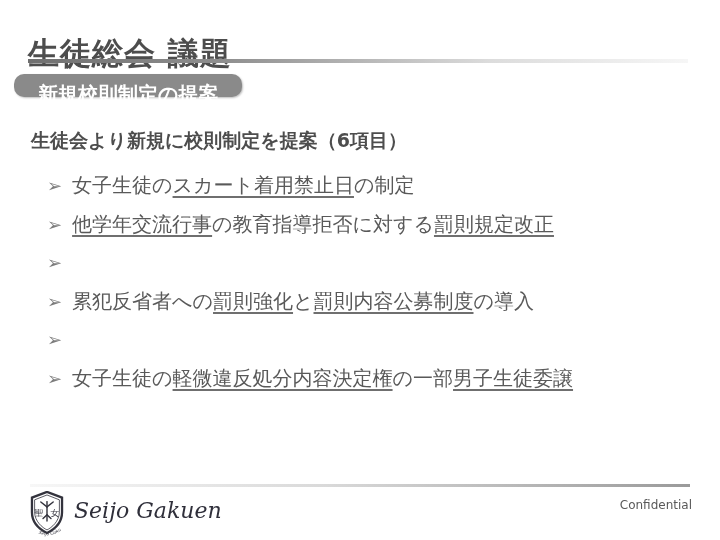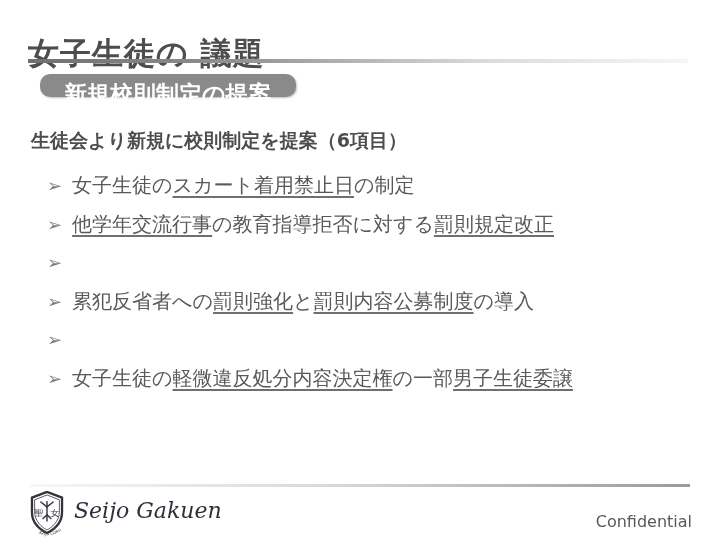--- a/index.html
+++ b/index.html
@@ -22,26 +22,26 @@
   .title{
     position:absolute;left:28px;top:12px;
     font-size:31px;font-weight:bold;color:var(--title-ink);
     letter-spacing:1px;white-space:nowrap;
   }
   .header-rule{
     position:absolute;left:28px;top:59px;width:660px;height:4px;
     background:linear-gradient(to right,var(--rule-dark) 0%,#8f8f8f 30%,#dcdcdc 70%,var(--rule-light) 100%);
   }
   .badge{
-    position:absolute;left:40px;top:74px;
+    position:absolute;left:14px;top:74px;
     display:inline-block;
     padding:0 24px;height:23px;line-height:40px;
     background:var(--badge-bg);
     color:var(--badge-ink);
-    font-size:23px;font-weight:bold;
+    font-size:20px;font-weight:bold;
     border-radius:10px;
     box-shadow:1px 1px 2px rgba(0,0,0,0.25);
     white-space:nowrap;
   }
   .lead{
     position:absolute;left:31px;top:128px;
     font-size:19px;font-weight:bold;color:var(--title-ink);
     white-space:nowrap;
   }
   .agenda{
@@ -75,30 +75,30 @@
     position:absolute;left:29px;top:491px;width:36px;height:46px;
   }
   .school-name{
     position:absolute;left:74px;top:498px;
     font-family:"DejaVu Serif","Liberation Serif",serif;
     font-style:italic;
     font-size:22px;color:#2f2f3a;
     white-space:nowrap;
   }
   .confidential{
-    position:absolute;right:28px;top:512px;
-    font-size:16px;color:var(--body-ink);
+    position:absolute;right:28px;top:498px;
+    font-size:12px;color:var(--body-ink);
   }
 </style>
 </head>
 <body>
 
 <div class="slide">
 
-  <h1 class="title">女子生徒の 議題</h1>
+  <h1 class="title">生徒総会 議題</h1>
 
   <div class="header-rule"></div>
 
   <div class="badge">新規校則制定の提案</div>
 
   <div class="lead">生徒会より新規に校則制定を提案（6項目）</div>
 
   <ul class="agenda">
       <li class="bullet-item">
         <span class="marker">➢</span>

